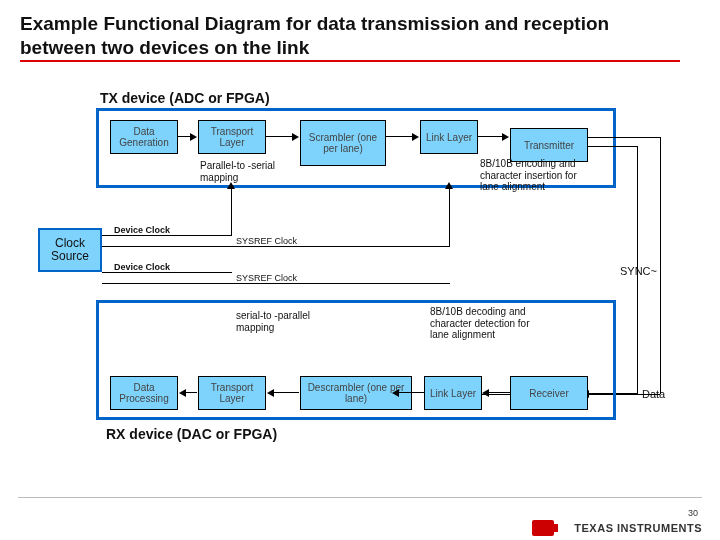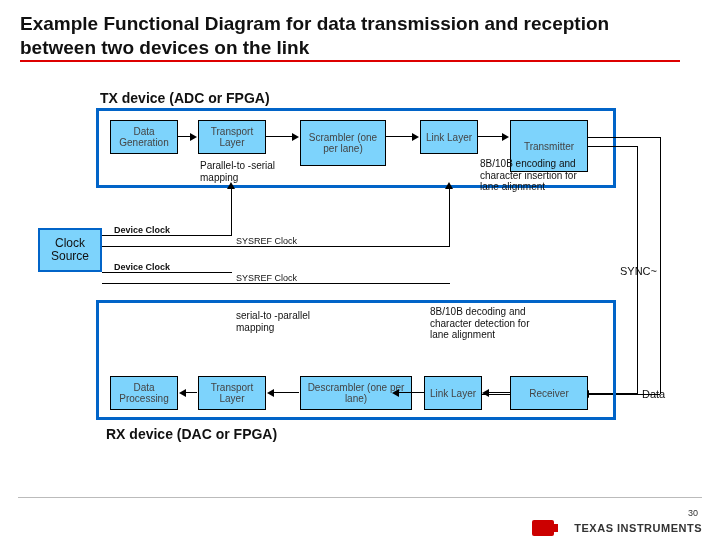--- a/index.html
+++ b/index.html
@@ -117,21 +117,21 @@
 <div class="title">Example Functional Diagram for data transmission and reception between two devices on the link</div>
 
 <div class="dev-label" style="top:90px; left:100px;">TX device (ADC or FPGA)</div>
 
 <div class="dev-box" style="top:108px; left:96px; width:520px; height:80px;"></div>
 
 <div class="blk" style="top:120px; left:110px; width:68px; height:34px;">Data Generation</div>
 <div class="blk" style="top:120px; left:198px; width:68px; height:34px;">Transport Layer</div>
 <div class="blk" style="top:120px; left:300px; width:86px; height:46px;">Scrambler (one per lane)</div>
 <div class="blk" style="top:120px; left:420px; width:58px; height:34px;">Link Layer</div>
-<div class="blk" style="top:120px; left:510px; width:78px; height:52px;">Transmitter</div>
+<div class="blk" style="top:128px; left:510px; width:78px; height:34px;">Transmitter</div>
 
 <div class="arrowline" style="top:136px; left:178px; width:14px; height:1px;"></div>
 <div class="arrow-r" style="top:133px; left:190px;"></div>
 <div class="arrowline" style="top:136px; left:266px; width:28px; height:1px;"></div>
 <div class="arrow-r" style="top:133px; left:292px;"></div>
 <div class="arrowline" style="top:136px; left:386px; width:28px; height:1px;"></div>
 <div class="arrow-r" style="top:133px; left:412px;"></div>
 <div class="arrowline" style="top:136px; left:478px; width:26px; height:1px;"></div>
 <div class="arrow-r" style="top:133px; left:502px;"></div>
 

